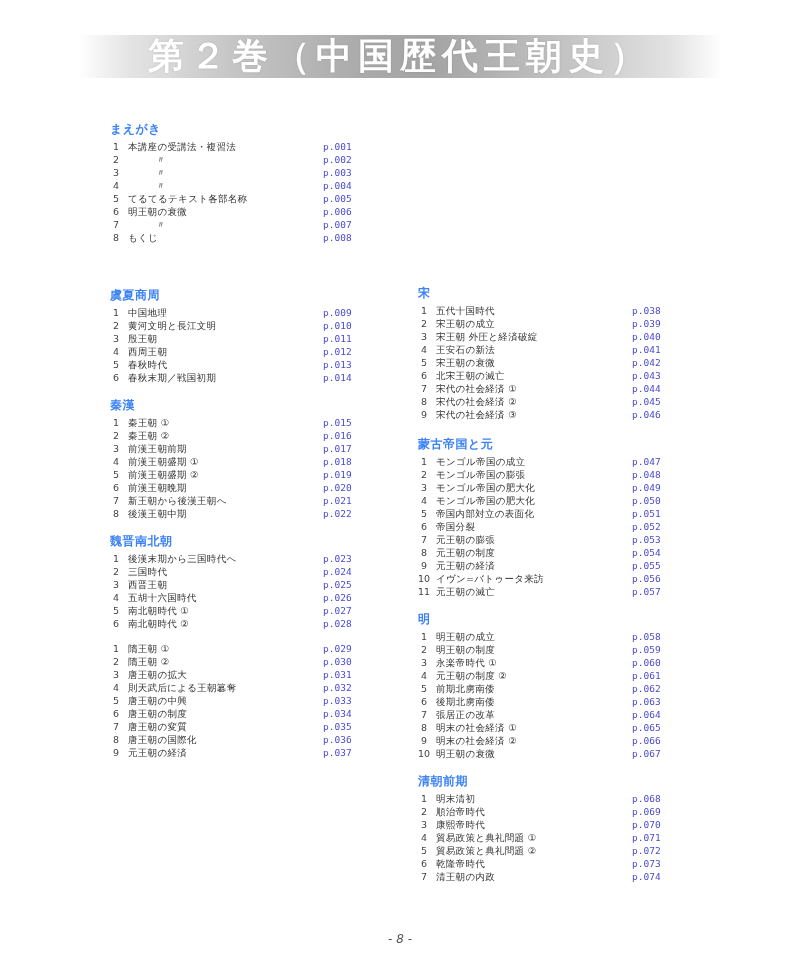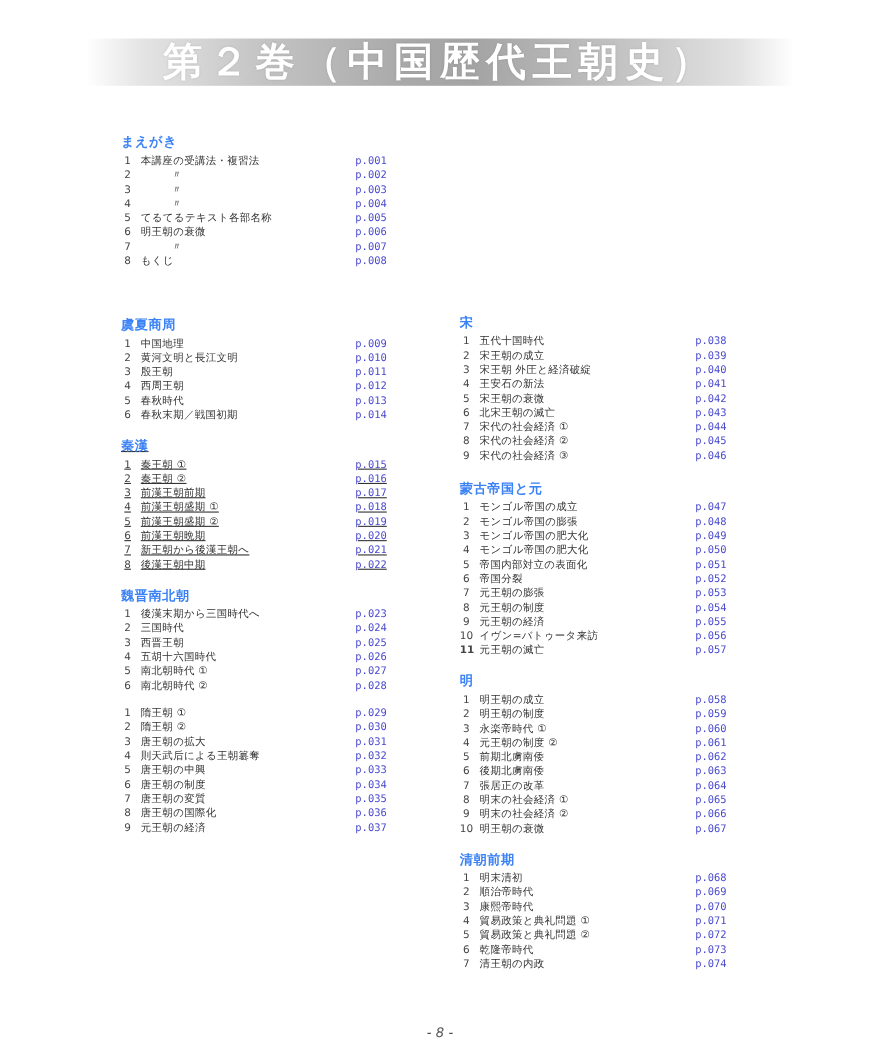--- a/index.html
+++ b/index.html
@@ -104,21 +104,21 @@
         <span class="num">5</span>
         <span class="label">春秋時代</span>
         <span class="page">p.013</span>
       </div>
       <div class="row">
         <span class="num">6</span>
         <span class="label">春秋末期／戦国初期</span>
         <span class="page">p.014</span>
       </div>
     </div>
-    <div class="section" style="margin-bottom: 12px; text-decoration: underline;">
+    <div class="section" style="margin-bottom: 12px;">
       <div class="section-title">秦漢</div>
       <div class="row">
         <span class="num">1</span>
         <span class="label">秦王朝 ①</span>
         <span class="page">p.015</span>
       </div>
       <div class="row">
         <span class="num">2</span>
         <span class="label">秦王朝 ②</span>
         <span class="page">p.016</span>
@@ -330,21 +330,21 @@
         <span class="num">9</span>
         <span class="label">元王朝の経済</span>
         <span class="page">p.055</span>
       </div>
       <div class="row">
         <span class="num" style="padding-left: 0px; width: 18px;">10</span>
         <span class="label">イヴン=バトゥータ来訪</span>
         <span class="page">p.056</span>
       </div>
       <div class="row">
-        <span class="num" style="padding-left: 0px; width: 18px; font-weight: bold;">11</span>
+        <span class="num" style="padding-left: 0px; width: 18px;">11</span>
         <span class="label">元王朝の滅亡</span>
         <span class="page">p.057</span>
       </div>
     </div>
     <div class="section" style="margin-bottom: 12px;">
       <div class="section-title">明</div>
       <div class="row">
         <span class="num">1</span>
         <span class="label">明王朝の成立</span>
         <span class="page">p.058</span>

